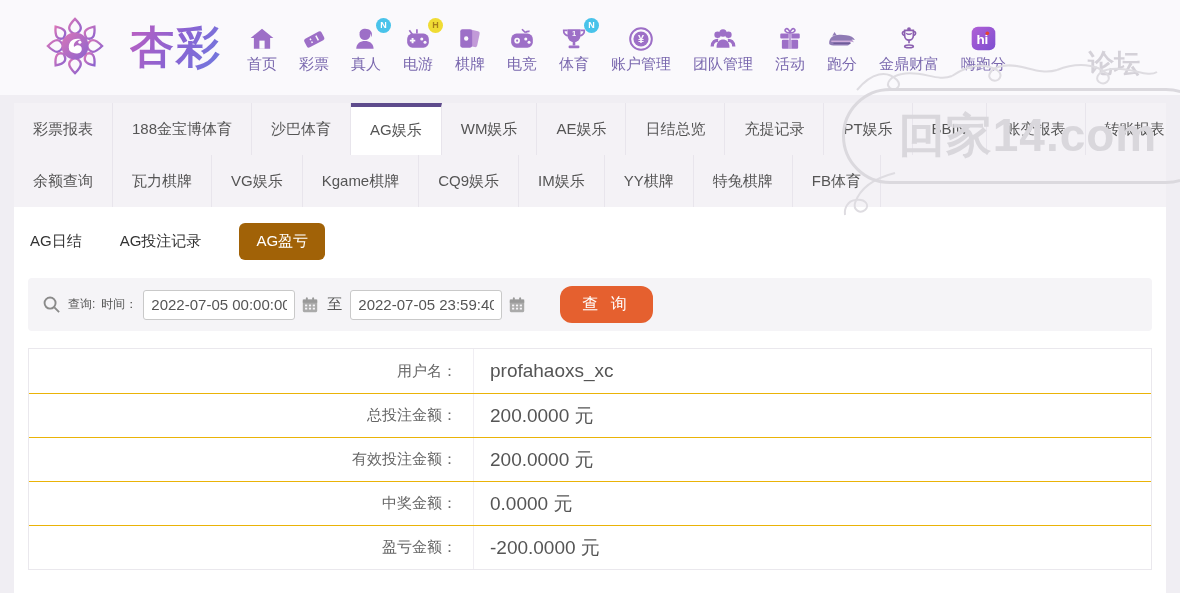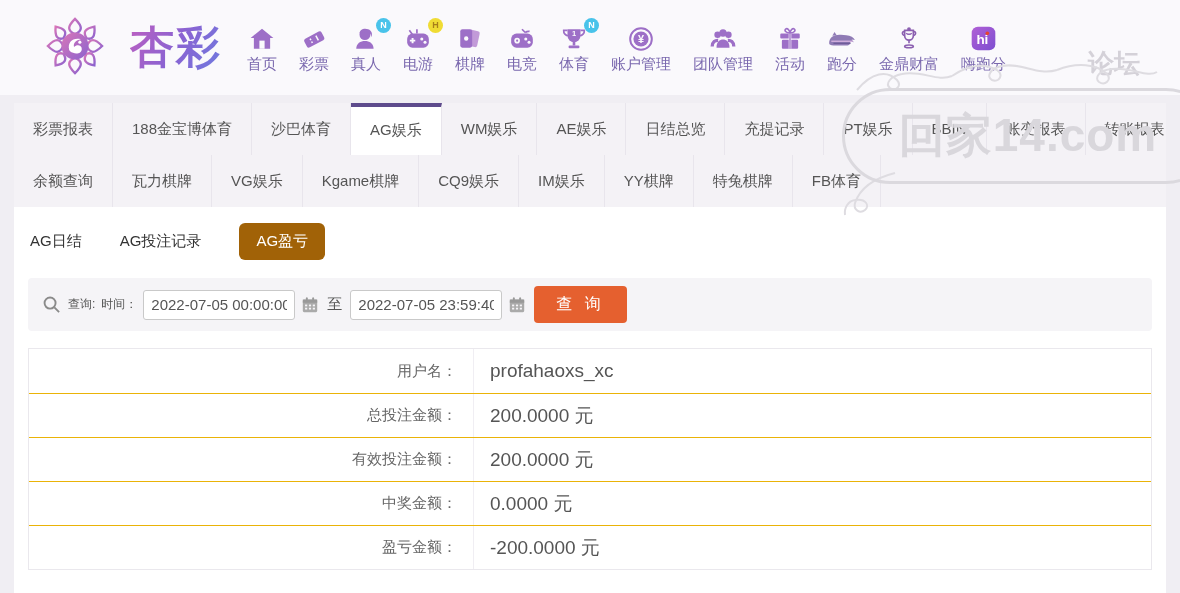--- a/index.html
+++ b/index.html
@@ -36,21 +36,21 @@
   .subtab.active { background:#a16207; color:#fff; padding:9px 17px; border-radius:6px; }
 
   .searchbar { margin:6px 14px 0; height:53px; background:#f5f4f7; border-radius:4px;
     display:flex; align-items:center; padding:0 14px; }
   .searchbar .lbl { font-size:12px; color:#555; margin-right:6px; white-space:nowrap; }
   .date-input { width:152px; height:30px; border:1px solid #c9c9c9; border-radius:3px;
     padding:0 7px; font-size:15px; color:#555; background:#fff;
     font-family:"Liberation Sans","DejaVu Sans",sans-serif; }
   .cal { margin:0 8px 0 6px; }
   .sep { font-size:15px; color:#555; margin-right:8px; }
-  .search-btn { background:#e5602f; color:#fff; border:none; border-radius:4px;
+  .search-btn { margin-left:26px; background:#e5602f; color:#fff; border:none; border-radius:12px;
     font-size:16px; padding:8px 22px; letter-spacing:4px; cursor:pointer;
     font-family:"Liberation Sans","DejaVu Sans",sans-serif; }
 
   .detail-table { margin:17px 14px 0; border:1px solid #eae8ed; }
   .trow { display:flex; height:44px; align-items:stretch; }
   .trow + .trow { border-top:1px solid #eab308; }
   .tlabel { width:445px; display:flex; align-items:center; justify-content:flex-end;
     padding-right:16px; font-size:15px; color:#666; border-right:1px solid #f0eef3; }
   .tvalue { display:flex; align-items:center; padding-left:16px; font-size:19px; color:#555; }
 

